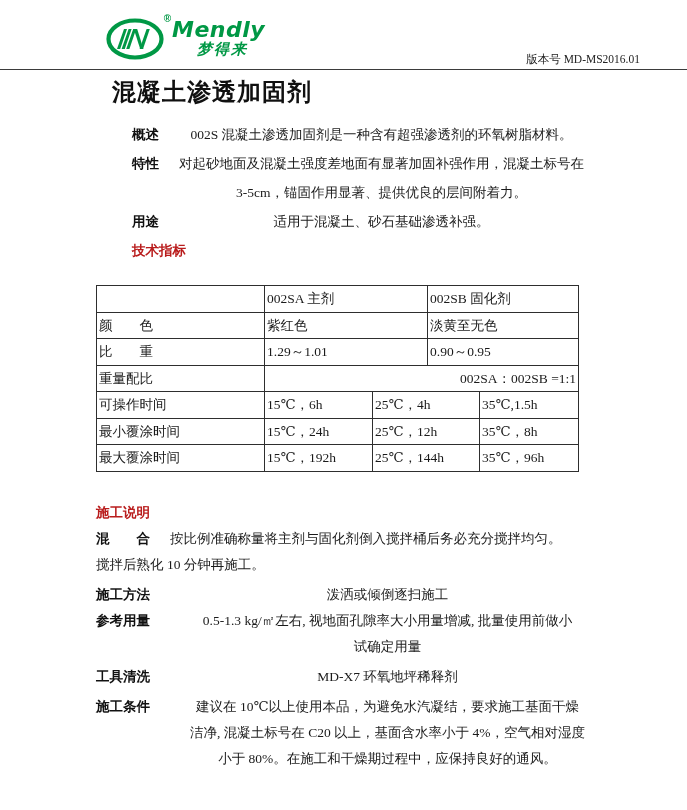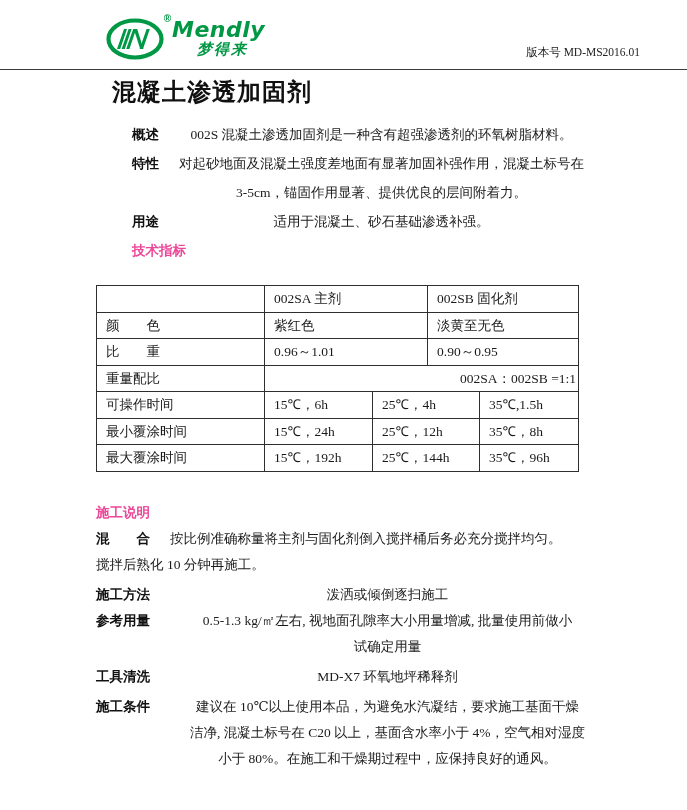--- a/index.html
+++ b/index.html
@@ -19,49 +19,49 @@
   }
   .logo-text { padding-top:3px;font-style:italic; }
   .brand {
     display:block; font-family:"DejaVu Sans","Liberation Sans",sans-serif; font-weight:bold;
     color:var(--brand); font-size:22px; line-height:22px; letter-spacing:0.5px;
   }
   .brand-cn {
     display:block; font-family:"DejaVu Sans","Liberation Sans",sans-serif; font-weight:bold;
     color:var(--brand); font-size:15px; line-height:17px; padding-left:25px; letter-spacing:2px;
   }
-  .version { position:absolute; right:47px; bottom:9px; font-size:11.5px; color:#222; }
+  .version { position:absolute; right:47px; bottom:2px; font-size:11.5px; color:#222; }
   
   main { padding:0 94px 0 96px; }
   h1 {
     margin:6px 0 0 16px; font-family:"Liberation Sans","DejaVu Sans",sans-serif;
     font-weight:bold; font-size:24px; line-height:32px; color:#101010; letter-spacing:1px;
   }
   p { margin:0; }
   .upper { margin-top:12px; font-size:13.5px; line-height:29px;margin-left:36px; }
   .lower { margin-top:28px; font-size:13.5px; line-height:26px; }
   .lbl {
     font-family:"Liberation Sans","DejaVu Sans",sans-serif; font-weight:bold; color:#111;
   }
   .hang { display:flex; }
   .h38 > .lbl { flex:0 0 38px; }
   .h86 > .lbl { flex:0 0 86px; }
   .txt { flex:1;text-align:center; }
   .ln { display:block; }
-  .heading { font-family:"Liberation Sans","DejaVu Sans",sans-serif; font-weight:bold; color:#ec4899; }
+  .heading { font-family:"Liberation Sans","DejaVu Sans",sans-serif; font-weight:bold; color:#b91c1c; }
   .mt { margin-top:4px; }
   .mix-lbl { margin-right:20px; }
   
   table.spec {
     margin-top:20px; border-collapse:collapse; width:482px; font-size:13.5px;
     table-layout:fixed;
   }
   table.spec td {
-    border:1px solid var(--border); height:26.5px; padding:0 2px 0 9px;
-    line-height:17px; vertical-align:middle; overflow:hidden; white-space:nowrap;font-family:Liberation Serif, serif;
+    border:1px solid var(--border); height:26.5px; padding:0 2px 0 2px;
+    line-height:17px; vertical-align:middle; overflow:hidden; white-space:nowrap;
   }
   table.spec td.center { text-align:right; padding-left:0; }
 </style>
 </head>
 <body>
 
 <div class="page">
 
   <header>
     <div class="logo">
@@ -122,21 +122,21 @@
           <td colspan="2">002SA 主剂</td>
           <td colspan="2">002SB 固化剂</td>
         </tr>
         <tr>
           <td>颜　　色</td>
           <td colspan="2">紫红色</td>
           <td colspan="2">淡黄至无色</td>
         </tr>
         <tr>
           <td>比　　重</td>
-          <td colspan="2">0.96～1.01</td>
+          <td colspan="2">1.29～1.01</td>
           <td colspan="2">0.90～0.95</td>
         </tr>
         <tr>
           <td>重量配比</td>
           <td colspan="4" class="center">002SA：002SB =1:1</td>
         </tr>
         <tr>
           <td>可操作时间</td>
           <td>15℃，6h</td>
           <td colspan="2">25℃，4h</td>

